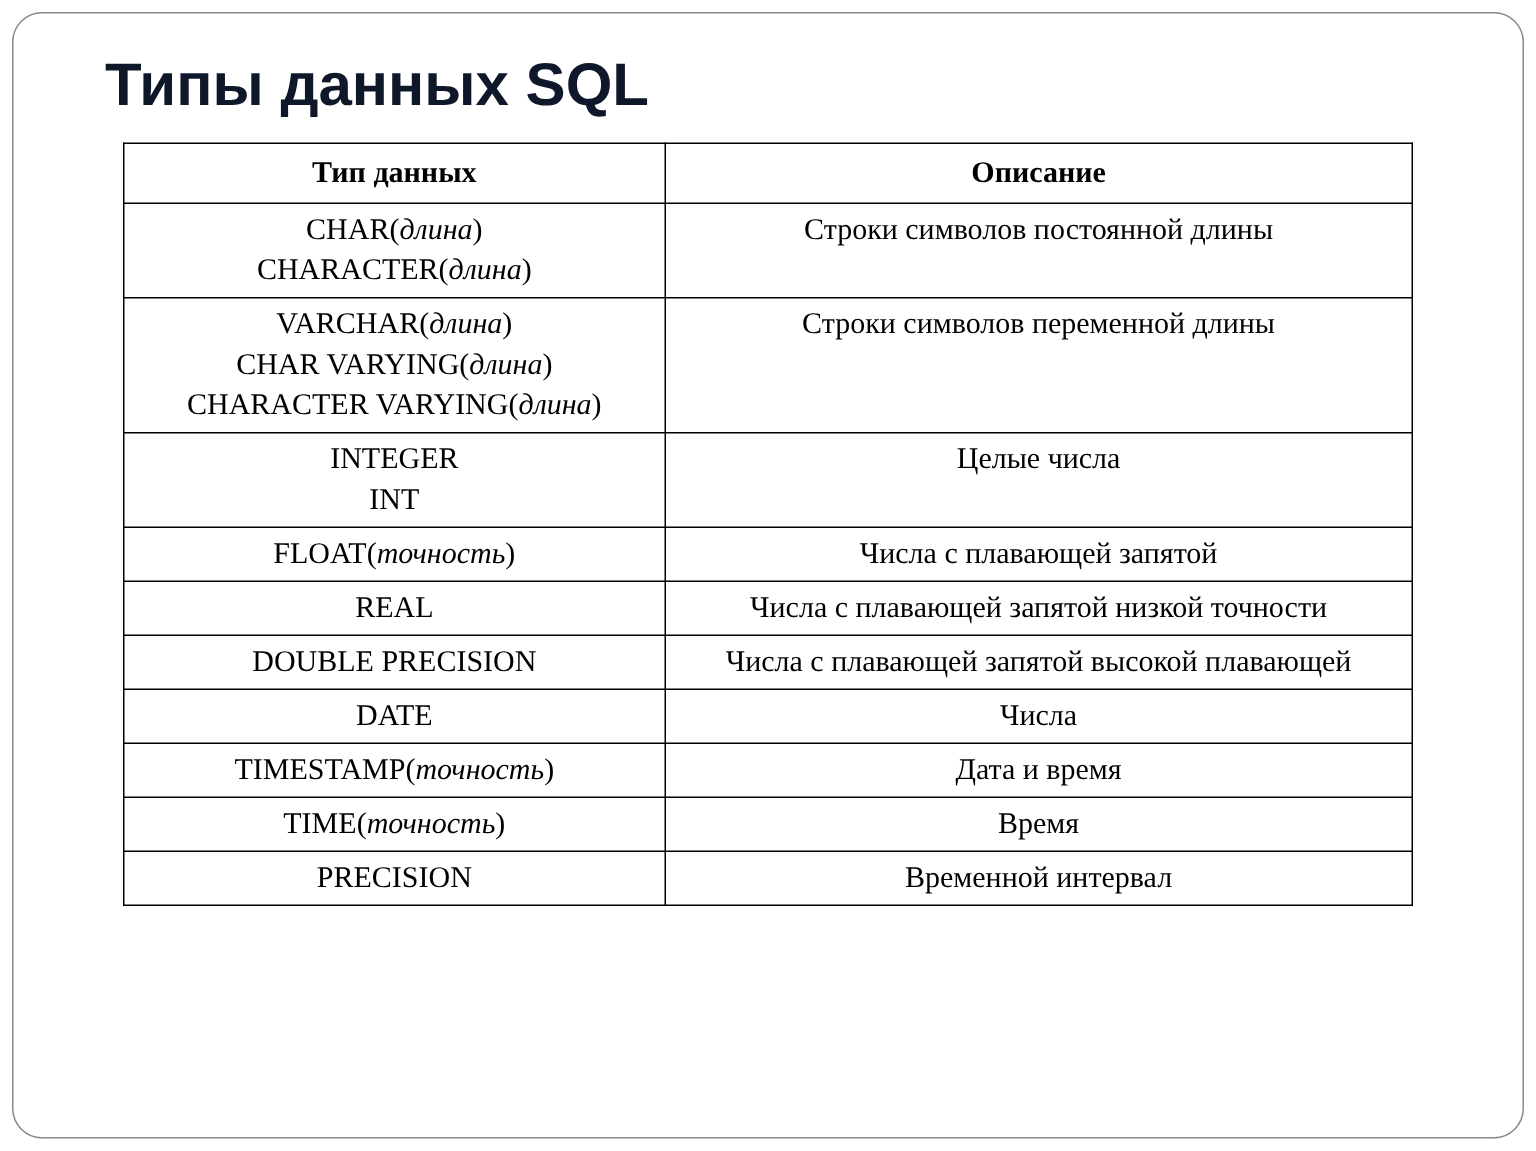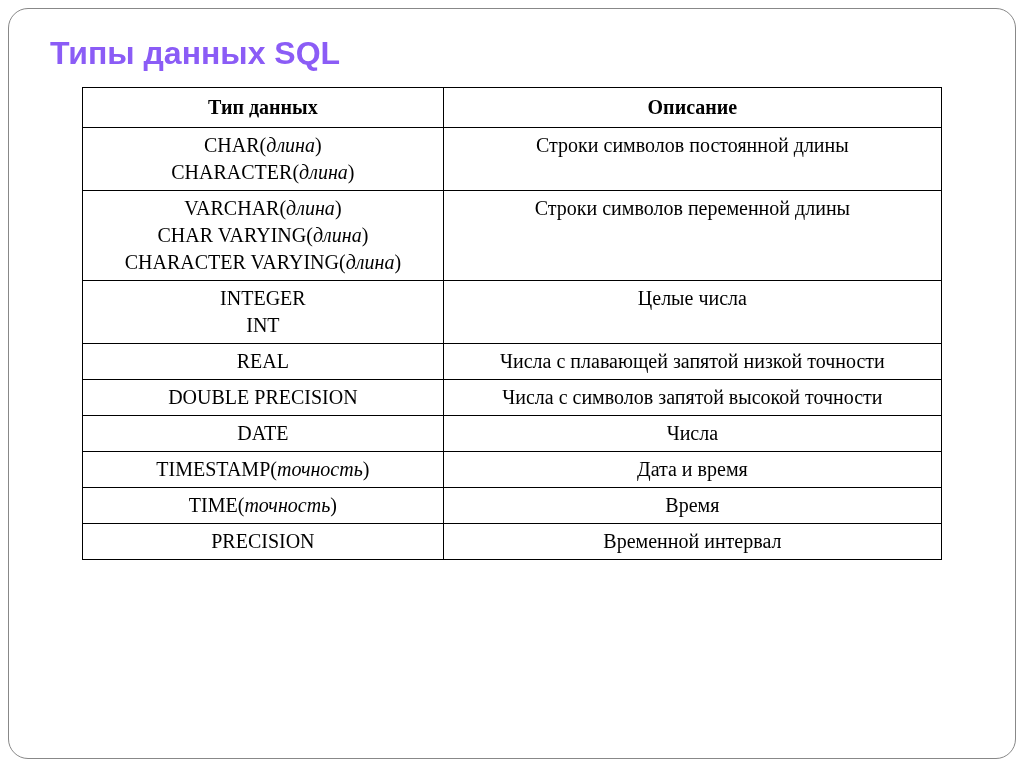--- a/index.html
+++ b/index.html
@@ -21,24 +21,25 @@
       left: 8px;
       right: 8px;
       bottom: 8px;
       border: 1px solid #888;
       border-radius: 20px;
       pointer-events: none;
     }
     .slide-title {
       font-family: Arial, Helvetica, sans-serif;
       font-weight: bold;
-      font-size: 32px;
-      color: #8b5cf6;
+      font-size: 40px;
+      color: #0f172a;
       margin-top: 5px;
       margin-bottom: 15px;
+      margin-left: 20px;
     }
     table {
       border-collapse: collapse;
       width: 860px;
       margin: 0 auto;
     }
     th, td {
       border: 1px solid #000;
       padding: 4px 8px;
       vertical-align: top;
@@ -96,29 +97,35 @@
       </tr>
       <tr>
         <td class="col-type">
           <div class="type-line"><span>INTEGER</span></div>
           <div class="type-line"><span>INT</span></div>
         </td>
         <td class="col-desc">Целые числа</td>
       </tr>
       <tr>
         <td class="col-type">
+          <div class="type-line"><span>FLOAT</span>(<span class="italic">точность</span>)</div>
+        </td>
+        <td class="col-desc">Числа с плавающей запятой</td>
+      </tr>
+      <tr>
+        <td class="col-type">
           <div class="type-line"><span>REAL</span></div>
         </td>
         <td class="col-desc">Числа с плавающей запятой низкой точности</td>
       </tr>
       <tr>
         <td class="col-type">
           <div class="type-line"><span>DOUBLE PRECISION</span></div>
         </td>
-        <td class="col-desc">Числа с символов запятой высокой точности</td>
+        <td class="col-desc">Числа с плавающей запятой высокой плавающей</td>
       </tr>
       <tr>
         <td class="col-type">
           <div class="type-line"><span>DATE</span></div>
         </td>
         <td class="col-desc">Числа</td>
       </tr>
       <tr>
         <td class="col-type">
           <div class="type-line"><span>TIMESTAMP</span>(<span class="italic">точность</span>)</div>

